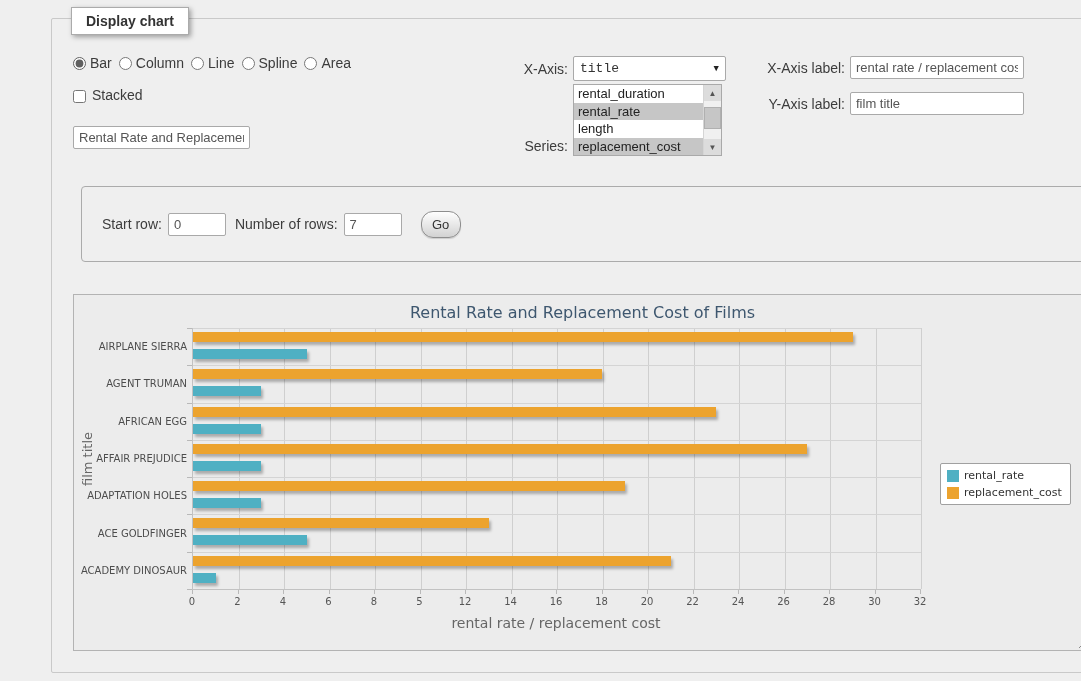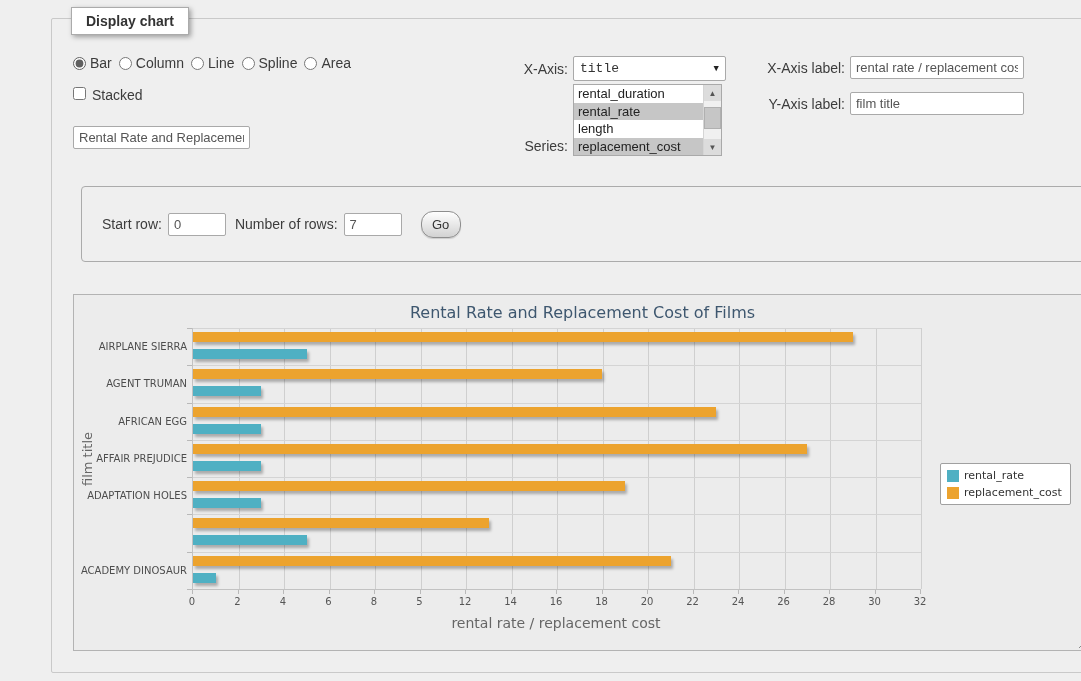--- a/index.html
+++ b/index.html
@@ -6,21 +6,21 @@
   .screen{position:relative;width:1081px;height:681px;background:#efefef;
           font-family:"Liberation Sans",sans-serif;color:#3c3c3c;overflow:hidden;margin-left:43px;}
   .panel-border{position:absolute;left:8px;top:18px;width:1063px;height:653px;
           border:1px solid #c9c9c9;border-radius:2px;}
   .legend-box{position:absolute;left:28px;top:7px;background:#fff;border:1px solid #ababab;
           padding:5px 14px;font-size:14px;font-weight:bold;color:#333;
           box-shadow:2px 2px 5px rgba(0,0,0,.35);}
   .type-row{position:absolute;left:30px;top:55px;display:flex;align-items:center;font-size:14px;}
   .radio-item{display:flex;align-items:center;margin-right:7px;}
   .radio-item input{margin:0 4px 0 0;accent-color:#606060;}
-  .stacked-row{position:absolute;left:30px;top:87px;display:flex;align-items:flex-start;font-size:14px;}
+  .stacked-row{position:absolute;left:30px;top:87px;display:flex;align-items:flex-end;font-size:14px;}
   .stacked-row input{margin:0 6px 0 0;accent-color:#606060;}
   input[type=text]{border:1px solid #a9a9a9;border-radius:2px;font-family:"Liberation Sans",sans-serif;
           font-size:13px;color:#555;padding:2px 5px;background:#fff;box-sizing:border-box;height:23px;}
   .title-input{position:absolute;left:30px;top:126px;width:177px;}
   .flabel{position:absolute;font-size:14px;color:#3c3c3c;text-align:right;}
   .xaxis-flabel{left:430px;top:61px;width:95px;}
   .series-flabel{left:430px;top:138px;width:95px;}
   .xlabel-flabel{left:688px;top:60px;width:114px;}
   .ylabel-flabel{left:688px;top:96px;width:114px;}
   .fake-select{position:absolute;left:530px;top:56px;width:153px;height:25px;background:#fff;
@@ -236,17 +236,18 @@
       <div class="cat-label" style="top: 33px; height: 37.2857px;">AIRPLANE SIERRA</div>
       <div class="tick-h" style="left: 113px; top: 70.2857px;"></div>
       <div class="cat-label" style="top: 70.2857px; height: 37.2857px;">AGENT TRUMAN</div>
       <div class="tick-h" style="left: 113px; top: 107.571px;"></div>
       <div class="cat-label" style="top: 107.571px; height: 37.2857px;">AFRICAN EGG</div>
       <div class="tick-h" style="left: 113px; top: 144.857px;"></div>
       <div class="cat-label" style="top: 144.857px; height: 37.2857px;">AFFAIR PREJUDICE</div>
       <div class="tick-h" style="left: 113px; top: 182.143px;"></div>
       <div class="cat-label" style="top: 182.143px; height: 37.2857px;">ADAPTATION HOLES</div>
       <div class="tick-h" style="left: 113px; top: 219.429px;"></div>
+      <div class="cat-label" style="top: 219.429px; height: 37.2857px;">ACE GOLDFINGER</div>
       <div class="tick-h" style="left: 113px; top: 256.714px;"></div>
       <div class="cat-label" style="top: 256.714px; height: 37.2857px;">ACADEMY DINOSAUR</div>
       <div class="tick-h" style="left: 113px; top: 294px;"></div>
     </div>
 </div>
 
 </body></html>

